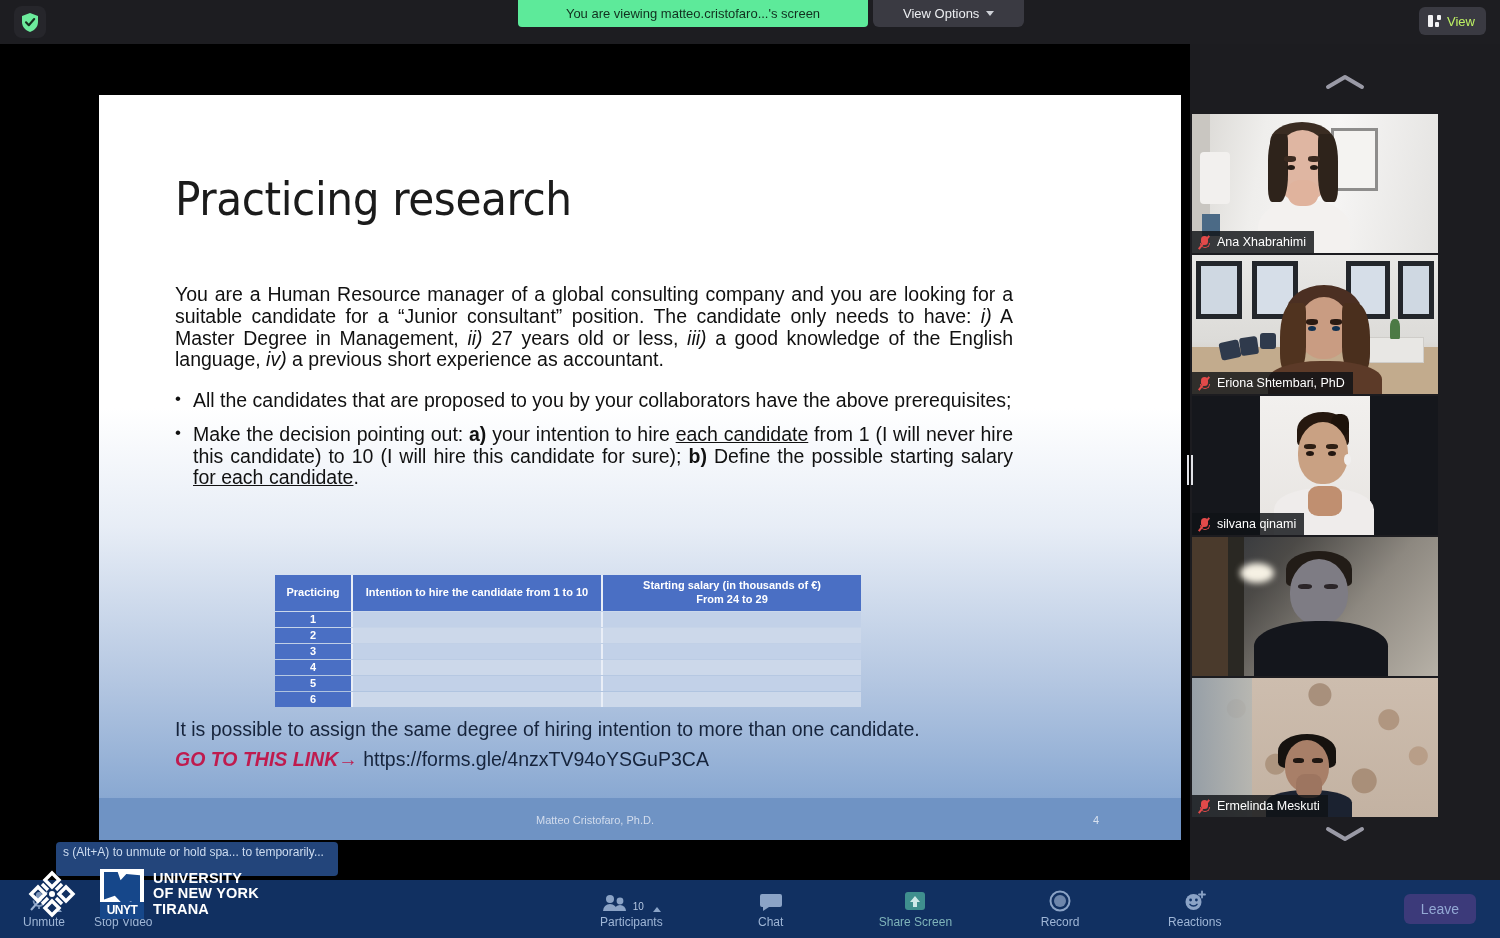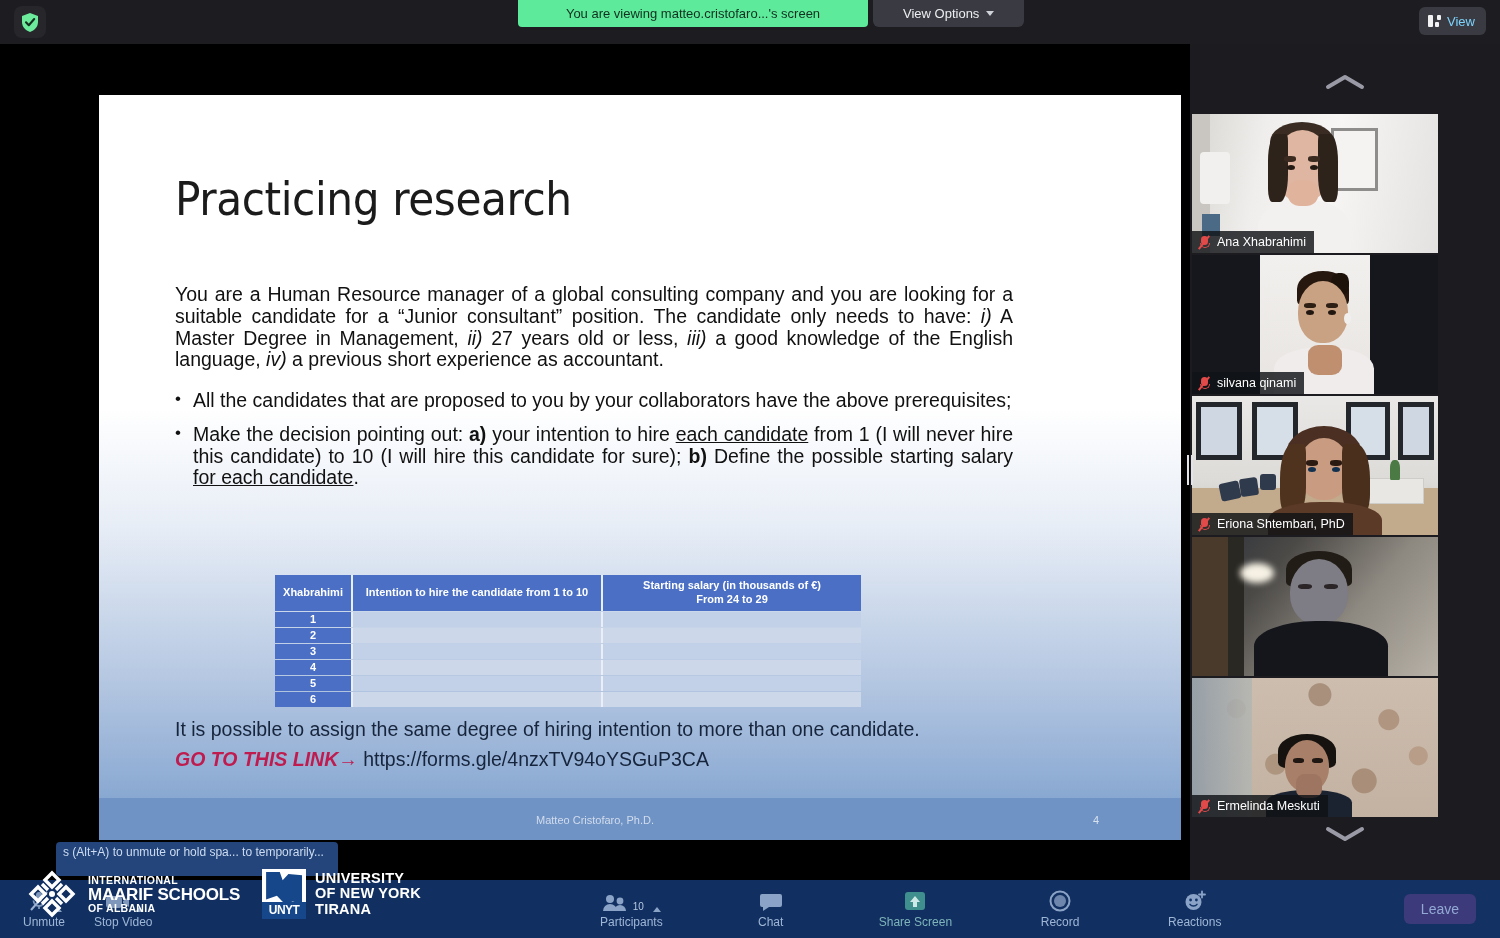--- a/index.html
+++ b/index.html
@@ -18,21 +18,21 @@
   }
   .shield-btn {
     position: absolute; left: 14px; top: 6px; width: 32px; height: 32px;
     border-radius: 8px; background: #26262b;
     display: flex; align-items: center; justify-content: center;
   }
   .view-btn {
     position: absolute; right: 14px; top: 7px; height: 28px;
     background: #3a3a42; border-radius: 6px;
     display: flex; align-items: center; gap: 6px;
-    padding: 0 11px 0 9px; color: #7dd3fc; font-size: 13px; justify-content: flex-end;
+    padding: 0 11px 0 9px; color: #bef264; font-size: 13px; justify-content: flex-end;
   }
   .view-glyph { display: flex; gap: 2px; align-items: flex-end; }
   .view-glyph i { display: block; background: #f2f2f4; border-radius: 1px; }
   .view-glyph i:nth-child(1) { width: 5px; height: 12px; }
   .view-glyph i:nth-child(2) { width: 4px; height: 5px; }
   .view-glyph i:nth-child(3) { width: 4px; height: 5px; margin-left: -4px; margin-bottom: 7px; }
 
   .share-banner {
     position: absolute; left: 518px; top: 0; height: 27px;
     display: flex; align-items: stretch; z-index: 41;
@@ -294,21 +294,21 @@
           Make the decision pointing out: <span class="b">a)</span> your intention to hire
           <span class="u">each candidate</span> from 1 (I will never hire this candidate) to 10 (I will hire this
           candidate for sure); <span class="b">b)</span> Define the possible starting salary
           <span class="u">for each candidate</span>.
         </div>
       </div>
 
       <table class="tbl">
         <thead>
           <tr>
-            <th class="col-a">Xhabrahimi</th>
+            <th class="col-a">Practicing</th>
             <th class="col-b">Intention to hire the candidate from 1 to 10</th>
             <th class="col-c">
               <span>Starting salary (in thousands of €)</span><br>
               <span>From 24 to 29</span>
             </th>
           </tr>
         </thead>
         <tbody>
           <tr>
               <td class="idx">1</td>
@@ -387,44 +387,20 @@
           <div style="position:absolute;left:96px;top:66px;width:30px;height:26px;background:#e0b39d;border-radius:40%;"></div>
           <div style="position:absolute;left:10px;top:100px;width:18px;height:22px;background:#4b6a86;"></div>
         </div>
         <div class="namebar">
           <span class="mic-muted">
               <i class="body"></i>
               <i class="base"></i>
               <i class="slash"></i>
             </span>
           <span class="nm">Ana  Xhabrahimi</span>
-        </div>
-      </div>
-
-      <div class="tile">
-        <div class="scene" style="background:#15171c;">
-          <div style="position:absolute;left:68px;top:0;width:110px;height:139px;background:linear-gradient(180deg,#f2f0ee,#e7e4e1);"></div>
-          <div style="position:absolute;left:105px;top:16px;width:52px;height:36px;background:#26180f;border-radius:50% 50% 18% 18%;"></div>
-          <div style="position:absolute;left:139px;top:18px;width:18px;height:22px;background:#1d120a;border-radius:40%;"></div>
-          <div class="fig-head" style="left:106px;top:26px;width:50px;height:62px;background:#c9a183;"></div>
-          <div style="position:absolute;left:112px;top:48px;width:12px;height:5px;background:#2e1f14;border-radius:40%;"></div>
-          <div style="position:absolute;left:134px;top:48px;width:12px;height:5px;background:#2e1f14;border-radius:40%;"></div>
-          <div style="position:absolute;left:114px;top:55px;width:8px;height:5px;background:#221610;border-radius:50%;"></div>
-          <div style="position:absolute;left:136px;top:55px;width:8px;height:5px;background:#221610;border-radius:50%;"></div>
-          <div style="position:absolute;left:152px;top:58px;width:7px;height:11px;background:#f1efee;border-radius:50%;"></div>
-          <div class="fig-body" style="left:82px;top:92px;width:100px;height:47px;background:#efeceb;"></div>
-          <div style="position:absolute;left:116px;top:90px;width:34px;height:30px;background:#c08f70;border-radius:30%;"></div>
-        </div>
-        <div class="namebar">
-          <span class="mic-muted">
-              <i class="body"></i>
-              <i class="base"></i>
-              <i class="slash"></i>
-            </span>
-          <span class="nm">silvana qinami</span>
         </div>
       </div>
 
       <div class="tile">
         <div class="scene" style="background:linear-gradient(180deg,#e9e8e6 0%,#dcdbd8 62%,#c9b89f 100%);">
           <div style="position:absolute;left:4px;top:6px;width:46px;height:58px;background:#cfd8e2;border:5px solid #23262b;"></div>
           <div style="position:absolute;left:60px;top:6px;width:46px;height:58px;background:#d6dee8;border:5px solid #23262b;"></div>
           <div style="position:absolute;left:154px;top:6px;width:44px;height:58px;background:#d6dee8;border:5px solid #23262b;"></div>
           <div style="position:absolute;left:206px;top:6px;width:36px;height:58px;background:#cfd8e2;border:5px solid #23262b;"></div>
           <div style="position:absolute;left:0;top:92px;width:246px;height:47px;background:#c2ab8d;"></div>
@@ -446,20 +422,44 @@
         <div class="namebar">
           <span class="mic-muted">
               <i class="body"></i>
               <i class="base"></i>
               <i class="slash"></i>
             </span>
           <span class="nm">Eriona Shtembari, PhD</span>
         </div>
       </div>
 
+      <div class="tile">
+        <div class="scene" style="background:#15171c;">
+          <div style="position:absolute;left:68px;top:0;width:110px;height:139px;background:linear-gradient(180deg,#f2f0ee,#e7e4e1);"></div>
+          <div style="position:absolute;left:105px;top:16px;width:52px;height:36px;background:#26180f;border-radius:50% 50% 18% 18%;"></div>
+          <div style="position:absolute;left:139px;top:18px;width:18px;height:22px;background:#1d120a;border-radius:40%;"></div>
+          <div class="fig-head" style="left:106px;top:26px;width:50px;height:62px;background:#c9a183;"></div>
+          <div style="position:absolute;left:112px;top:48px;width:12px;height:5px;background:#2e1f14;border-radius:40%;"></div>
+          <div style="position:absolute;left:134px;top:48px;width:12px;height:5px;background:#2e1f14;border-radius:40%;"></div>
+          <div style="position:absolute;left:114px;top:55px;width:8px;height:5px;background:#221610;border-radius:50%;"></div>
+          <div style="position:absolute;left:136px;top:55px;width:8px;height:5px;background:#221610;border-radius:50%;"></div>
+          <div style="position:absolute;left:152px;top:58px;width:7px;height:11px;background:#f1efee;border-radius:50%;"></div>
+          <div class="fig-body" style="left:82px;top:92px;width:100px;height:47px;background:#efeceb;"></div>
+          <div style="position:absolute;left:116px;top:90px;width:34px;height:30px;background:#c08f70;border-radius:30%;"></div>
+        </div>
+        <div class="namebar">
+          <span class="mic-muted">
+              <i class="body"></i>
+              <i class="base"></i>
+              <i class="slash"></i>
+            </span>
+          <span class="nm">silvana qinami</span>
+        </div>
+      </div>
+
       <div class="tile active">
         <div class="scene" style="background:linear-gradient(130deg,#2a2f38 0%,#4c4a47 30%,#8d8880 62%,#b7b1a7 100%);">
           <div style="position:absolute;left:0;top:0;width:36px;height:139px;background:#4a3a2c;"></div>
           <div style="position:absolute;left:36px;top:0;width:16px;height:139px;background:#2a2823;"></div>
           <div style="position:absolute;left:48px;top:26px;width:34px;height:20px;background:#f6f1e4;border-radius:50%;filter:blur(3px);"></div>
           <div style="position:absolute;left:94px;top:14px;width:66px;height:36px;background:#221c17;border-radius:50% 50% 14% 14%;"></div>
           <div class="fig-head" style="left:98px;top:22px;width:58px;height:66px;background:#7e7c84;"></div>
           <div style="position:absolute;left:106px;top:47px;width:14px;height:5px;background:#2b2528;border-radius:40%;"></div>
           <div style="position:absolute;left:132px;top:47px;width:14px;height:5px;background:#2b2528;border-radius:40%;"></div>
           <div class="fig-body" style="left:62px;top:84px;width:134px;height:55px;background:#14161c;"></div>
@@ -600,25 +600,20 @@
       <svg class="maarif-mark" viewBox="0 0 52 52">
         <g fill="none" stroke="#ffffff" stroke-width="3.4">
           <path d="M26 5 L33 12 L26 19 L19 12 Z"></path>
           <path d="M26 33 L33 40 L26 47 L19 40 Z"></path>
           <path d="M5 26 L12 19 L19 26 L12 33 Z"></path>
           <path d="M47 26 L40 19 L33 26 L40 33 Z"></path>
           <path d="M16 16 L22 22 M36 16 L30 22 M16 36 L22 30 M36 36 L30 30"></path>
         </g>
         <circle cx="26" cy="26" r="3" fill="#fff"></circle>
       </svg>
-      <div class="maarif-txt">
-        <div class="l1">INTERNATIONAL</div>
-        <div class="l2">MAARIF SCHOOLS</div>
-        <div class="l3">OF ALBANIA</div>
-      </div>
     </div>
 
     <div class="logo-unyt">
       <div class="unyt-mark">
         <div class="shape"></div>
         <div class="word">UNYT</div>
       </div>
       <div class="unyt-txt">
         <div>UNIVERSITY</div>
         <div>OF NEW YORK</div>

